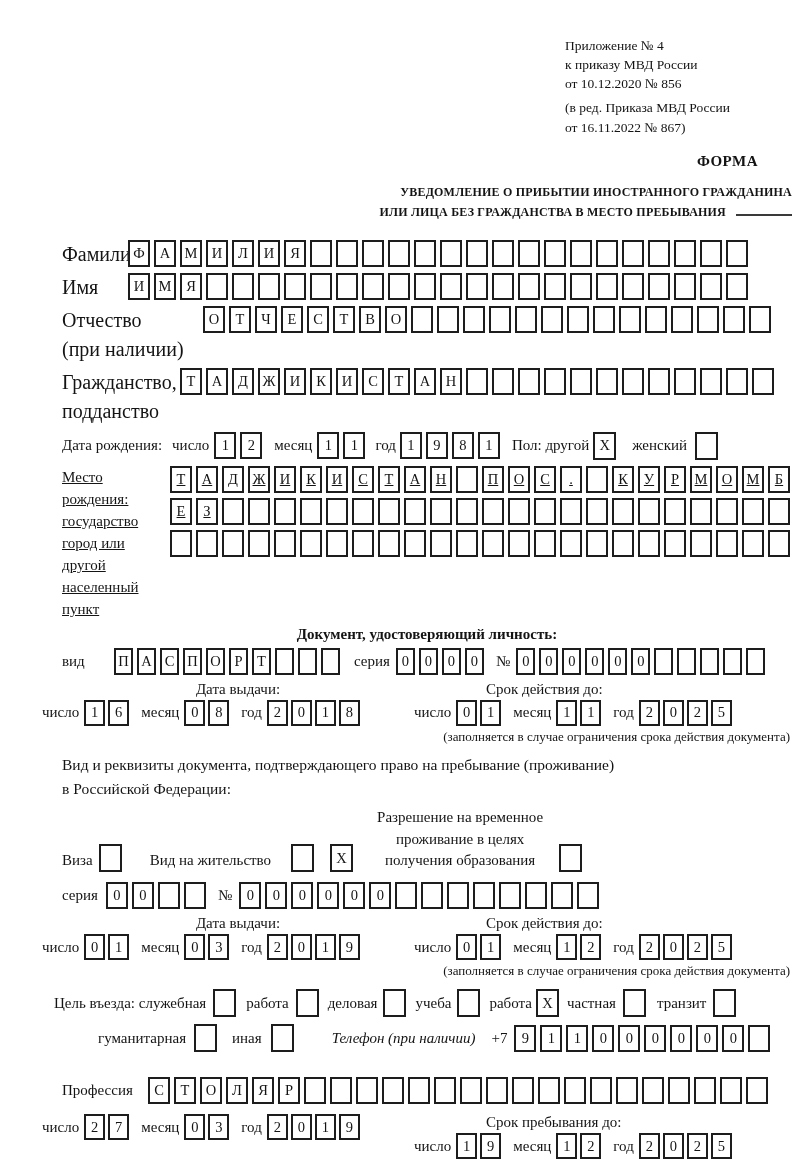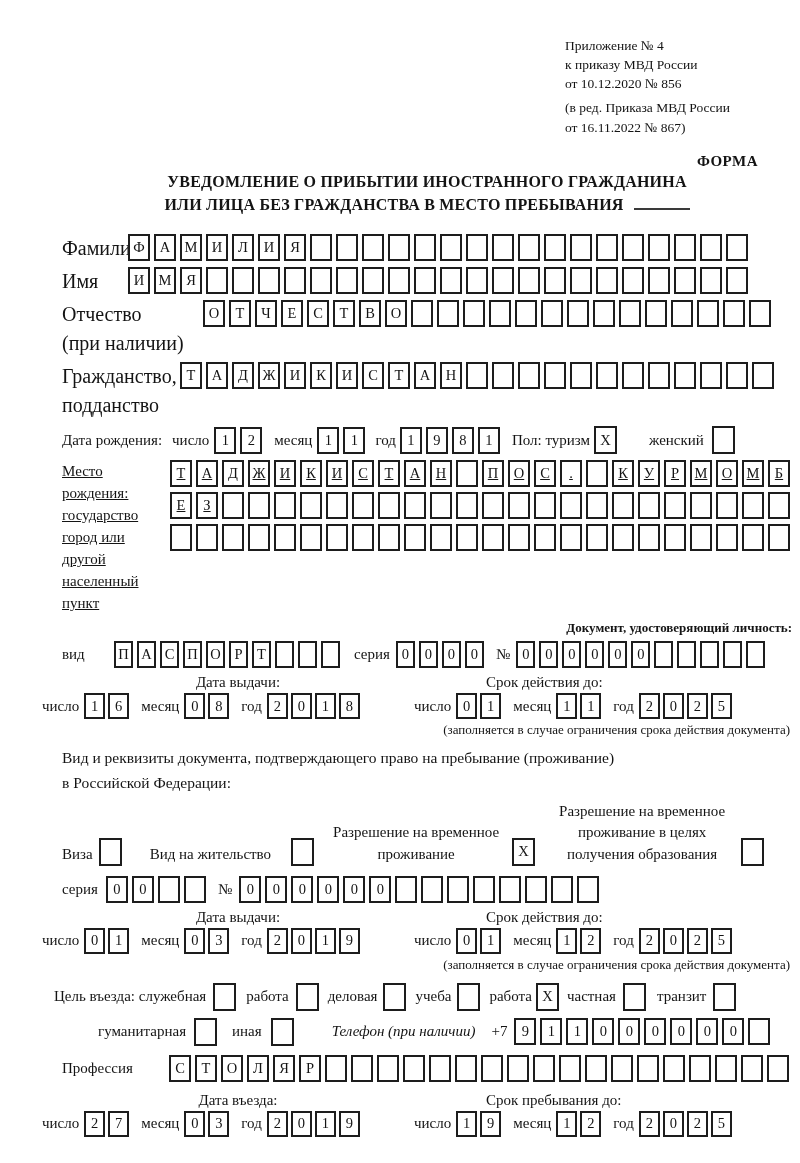--- a/index.html
+++ b/index.html
@@ -4,36 +4,36 @@
 <style>
   html,body{margin:0;padding:0;background:#fff;}
   body{width:800px;font-family:"Liberation Serif","DejaVu Serif",serif;color:#141414;}
   .page{width:800px;min-height:1163px;box-sizing:border-box;padding:36px 8px 16px 62px;position:relative;}
 
   
   .hdr{margin-left:auto;width:195px;margin-right:32px;font-size:13.5px;line-height:1.42;}
   .hdr .grp2{margin-top:5px;}
   .forma{font-weight:bold;text-align:right;margin:16px 34px 0 0;font-size:15px;letter-spacing:.5px;}
 
-  .title{text-align:center;font-weight:bold;font-size:16px;line-height:1.45;letter-spacing:.2px;}
+  .title{text-align:right;font-weight:bold;font-size:12px;line-height:1.45;margin-top:14px;letter-spacing:.2px;}
   .blank-line{display:inline-block;width:56px;border-bottom:2px solid #3a3a3a;height:13px;margin-left:10px;}
 
   .sect{font-weight:bold;font-size:15.5px;margin-top:26px;letter-spacing:.2px;margin-left:-4px;}
 
   .frow{display:flex;align-items:flex-start;margin-top:4px;}
   .lbl{font-size:20px;line-height:1.45;flex:0 0 auto;}
   .cells{display:inline-flex;flex-wrap:nowrap;flex:0 0 auto;}
   .cell{display:inline-flex;align-items:center;justify-content:center;box-sizing:border-box;
         width:22px;height:27px;border:2px solid #1d1d1d;margin-right:4px;
         font-size:14.5px;background:#fff;flex:0 0 auto;}
   .row-vid .cell{width:19px;}
   .date-line .cell{width:21px;height:26px;margin-right:3px;}
   .cbwrap .cell{width:23px;height:28px;}
 
-  .doc-head{font-weight:bold;text-align:right;font-size:13px;margin-top:6px;}
+  .doc-head{font-weight:bold;text-align:center;font-size:15px;margin-top:6px;}
   .dual{display:flex;margin-top:6px;}
   .dual .col-l{flex:0 0 352px;}
   .dual .col-r{flex:1 1 auto;}
   .date-hdr{font-size:15px;text-align:center;margin-bottom:2px;}
   .col-r .date-hdr{text-align:left;padding-left:72px;}
   .date-line{display:flex;align-items:center;margin-left:-20px;}
   .col-r .date-line{margin-left:0;}
   .dlbl{font-size:15px;margin-right:5px;}
   .dlbl.m{margin-left:9px;}
   .right-note{font-size:13px;text-align:right;margin-top:3px;padding-right:2px;}
@@ -208,25 +208,25 @@
         <span class="cell">1</span>
         <span class="cell">1</span>
       </span>
     <span class="ilbl" style="margin-left:6px;margin-right:4px;">год</span>
     <span class="cells">
         <span class="cell">1</span>
         <span class="cell">9</span>
         <span class="cell">8</span>
         <span class="cell">1</span>
       </span>
-    <span class="ilbl" style="margin-left:8px;margin-right:4px;">Пол: туризм</span>
+    <span class="ilbl" style="margin-left:8px;margin-right:4px;">Пол: другой</span>
     <span class="cells cbwrap">
         <span class="cell">X</span>
       </span>
-    <span class="ilbl" style="margin-left:28px;margin-right:8px;">женский</span>
+    <span class="ilbl" style="margin-left:12px;margin-right:8px;">женский</span>
     <span class="cells cbwrap">
         <span class="cell"></span>
       </span>
   </div>
 
   <div class="two-col-block">
     <div class="lblcol" style="width:108px;">
       <div>Место рождения:</div>
       <div>государство</div>
       <div>город или другой</div>
@@ -408,21 +408,20 @@
 
   <div class="permit-row">
     <span class="plbl">Виза</span>
     <span class="cells cbwrap" style="margin-left:6px;">
         <span class="cell"></span>
       </span>
     <span class="plbl" style="margin-left:24px;">Вид на жительство</span>
     <span class="cells cbwrap" style="margin-left:20px;">
         <span class="cell"></span>
       </span>
-    <div class="multi" style="width:168px;margin-left:14px;">Разрешение на временное проживание</div>
     <span class="cells cbwrap" style="margin-left:12px;">
         <span class="cell">X</span>
       </span>
     <div class="multi" style="width:178px;margin-left:14px;">Разрешение на временное проживание в целях получения образования</div>
     <span class="cells cbwrap" style="margin-left:10px;">
         <span class="cell"></span>
       </span>
   </div>
 
   <div class="frow" style="align-items:center;margin-top:10px;">
@@ -549,21 +548,21 @@
         <span class="cell">0</span>
         <span class="cell">0</span>
         <span class="cell">0</span>
         <span class="cell">0</span>
         <span class="cell">0</span>
         <span class="cell">0</span>
         <span class="cell"></span>
       </span>
   </div>
 
-  <div class="frow" style="align-items:center;margin-top:9px;gap:21px;">
+  <div class="frow" style="align-items:center;margin-top:25px;">
     <span class="ilbl" style="width:86px;">Профессия</span>
     <span class="cells">
         <span class="cell">С</span>
         <span class="cell">Т</span>
         <span class="cell">О</span>
         <span class="cell">Л</span>
         <span class="cell">Я</span>
         <span class="cell">Р</span>
         <span class="cell"></span>
         <span class="cell"></span>
@@ -581,21 +580,20 @@
         <span class="cell"></span>
         <span class="cell"></span>
         <span class="cell"></span>
         <span class="cell"></span>
         <span class="cell"></span>
       </span>
   </div>
 
   <div class="dual" style="margin-top:10px;">
     <div class="col-l">
-      <div class="date-hdr">Дата въезда:</div>
       <div class="date-line">
         <span class="dlbl">число</span>
         <span class="cells">
             <span class="cell">2</span>
             <span class="cell">7</span>
           </span>
         <span class="dlbl m">месяц</span>
         <span class="cells">
             <span class="cell">0</span>
             <span class="cell">3</span>

